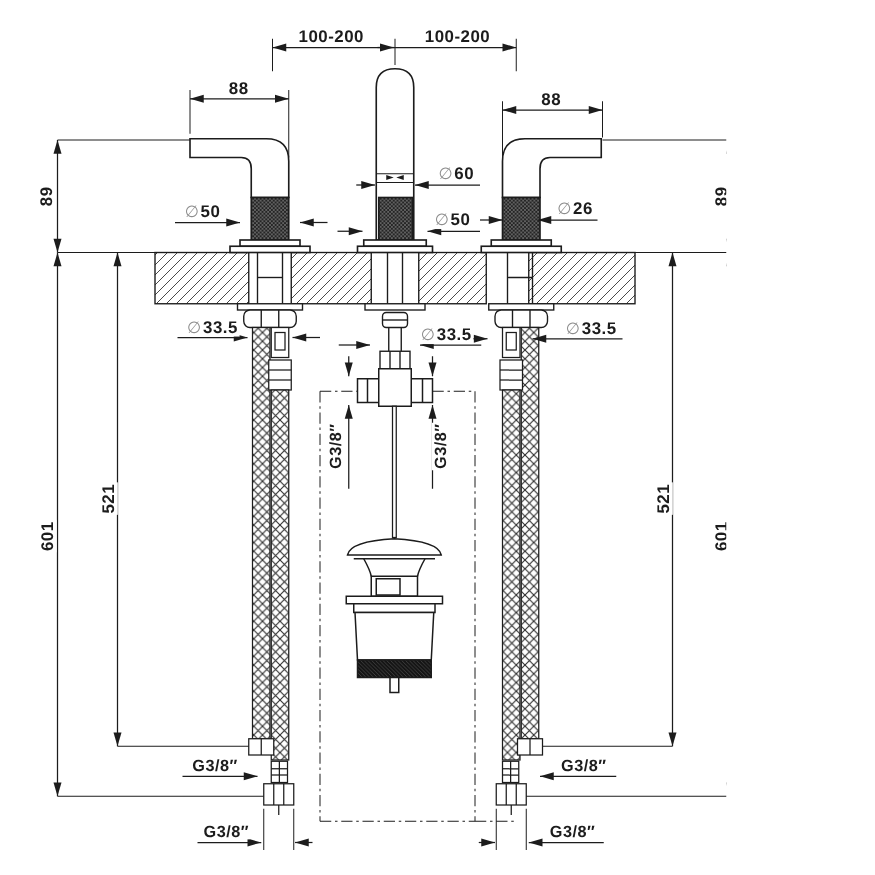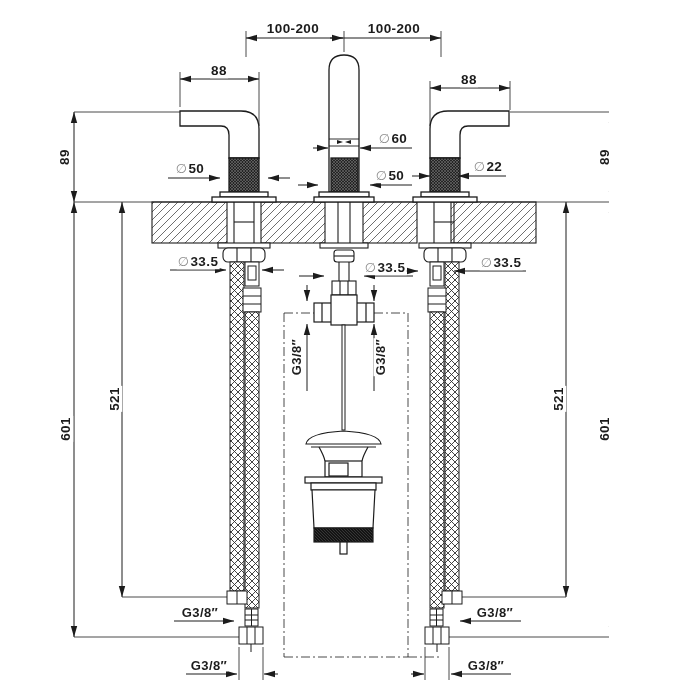--- a/index.html
+++ b/index.html
@@ -1,17 +1,17 @@
 <!DOCTYPE html>
 <html><head>
 <meta charset="utf-8">
 <style>
   html,body{margin:0;padding:0;background:#fff;}
   .canvas{position:relative;width:581px;height:700px;background:#fff;overflow:hidden;
-          font-family:"Liberation Sans","DejaVu Sans",sans-serif;margin-left:28px;}
+          font-family:"Liberation Sans","DejaVu Sans",sans-serif;}
   .canvas svg{position:absolute;left:0;top:0;}
   .lbl{position:absolute;transform:translate(-50%,-50%);white-space:nowrap;
        font:600 13.5px/1 "Liberation Sans","DejaVu Sans",sans-serif;
        color:#1c1c1c;letter-spacing:.4px;background:#fff;padding:0 1px;}
   .rot{transform:translate(-50%,-50%) rotate(-90deg);}
   .dia .sym{color:#8d8d8d;font-weight:400;font-size:13px;margin-right:1px;}
   .thread{font-size:13px;}
 </style>
 </head>
 <body>
@@ -248,21 +248,21 @@
 <div class="lbl dia" style="left:162px;top:169px;">
   <span class="sym">∅</span><span>50</span>
 </div>
 <div class="lbl dia" style="left:365px;top:139px;">
   <span class="sym">∅</span><span>60</span>
 </div>
 <div class="lbl dia" style="left:362px;top:176px;">
   <span class="sym">∅</span><span>50</span>
 </div>
 <div class="lbl dia" style="left:460px;top:167px;">
-  <span class="sym">∅</span><span>22</span>
+  <span class="sym">∅</span><span>26</span>
 </div>
 <div class="lbl dia" style="left:170px;top:262px;">
   <span class="sym">∅</span><span>33.5</span>
 </div>
 <div class="lbl dia" style="left:357px;top:268px;">
   <span class="sym">∅</span><span>33.5</span>
 </div>
 <div class="lbl dia" style="left:473px;top:263px;">
   <span class="sym">∅</span><span>33.5</span>
 </div>

